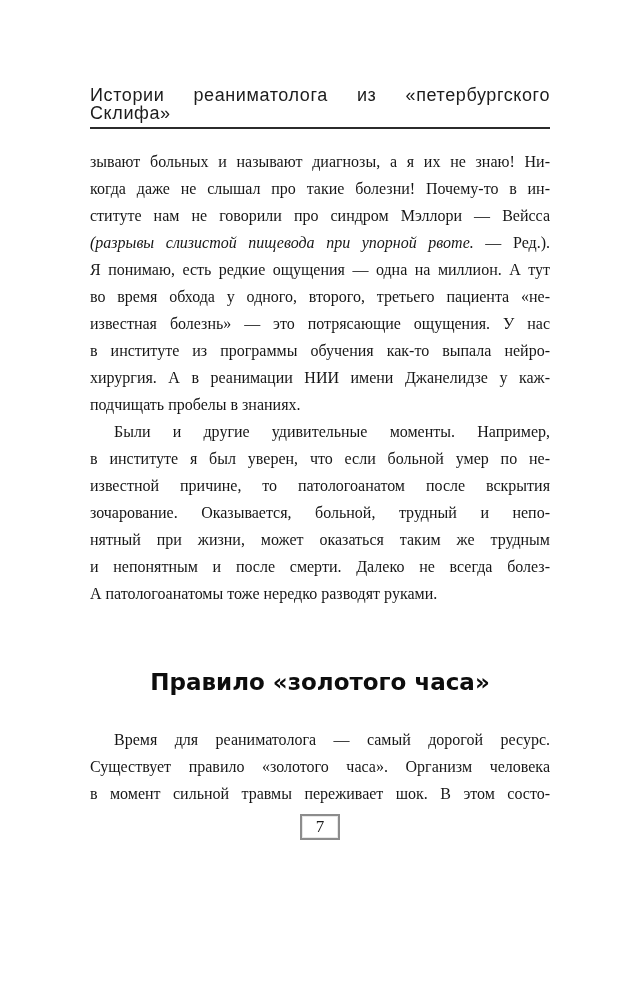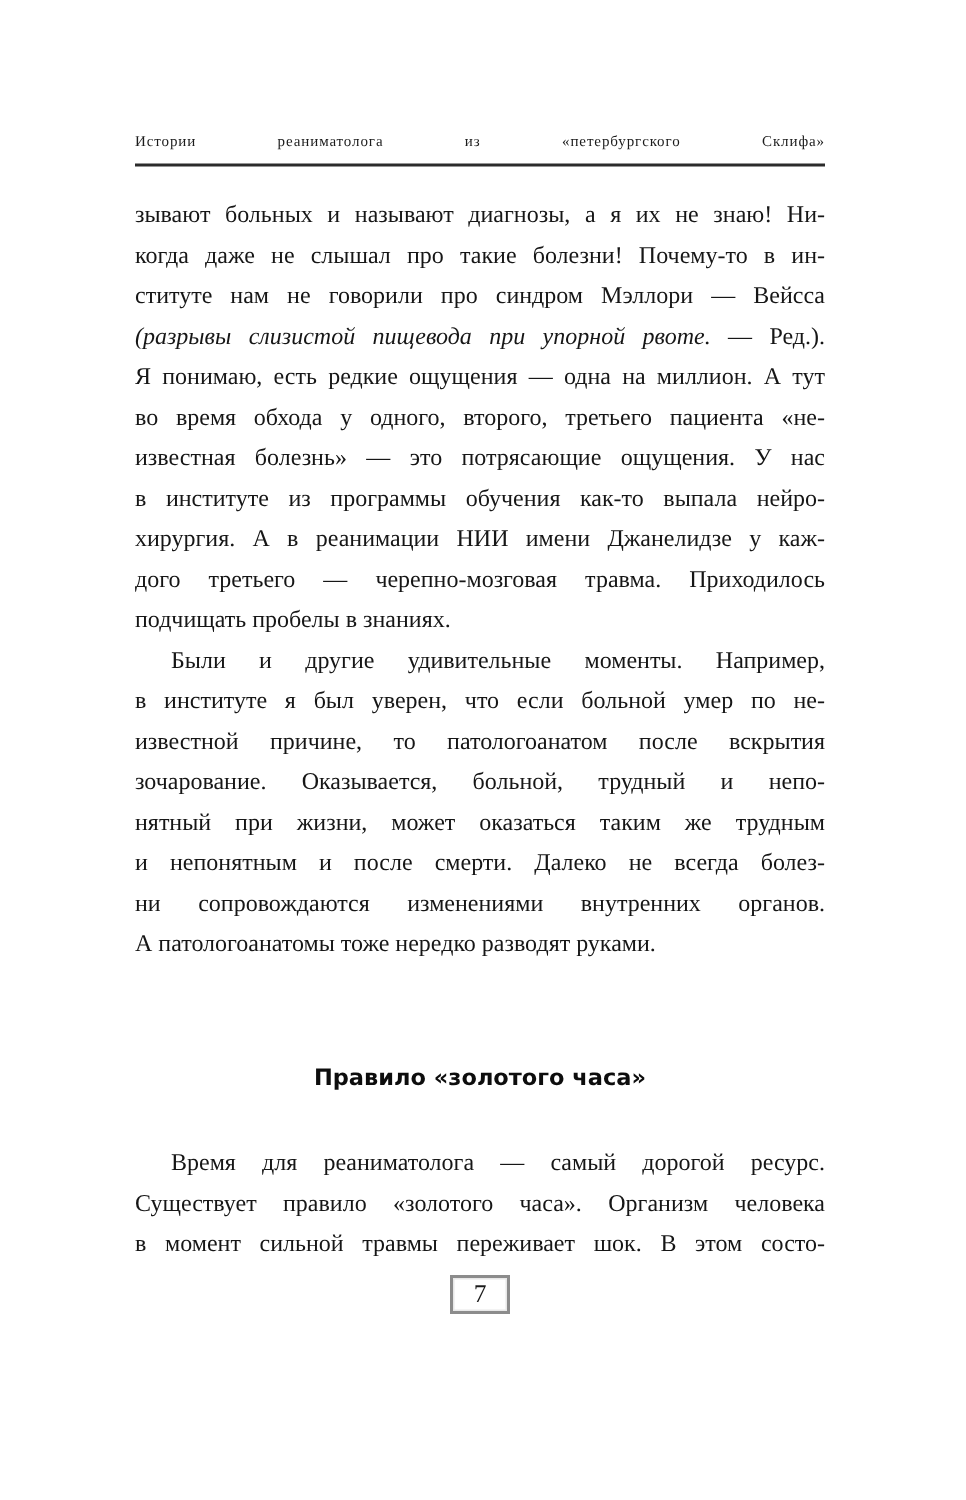--- a/index.html
+++ b/index.html
@@ -13,22 +13,22 @@
     height: 1000px;
     background: #ffffff;
     box-sizing: border-box;
     padding: 86px 94px 0 90px;
     color: #161616;
     font-family: "Liberation Serif", "DejaVu Serif", serif;
     overflow: hidden;
   }
   
   .running-header {
-    font-family: Liberation Serif, serif;
-    font-size: 10px;
+    font-family: Liberation Sans, sans-serif;
+    font-size: 18px;
     line-height: 18px;
     letter-spacing: 0.6px;
     color: #1c1c1c;
     text-align: justify;
     text-align-last: justify;
     border-bottom: 2px solid #2b2b2b;
     padding-bottom: 5px;
   }
   
   .body-text {
@@ -47,21 +47,21 @@
   .text-line.indent {
     padding-left: 24px;
   }
   .text-line .it {
     font-style: italic;
   }
   
   .section-heading {
     font-family: "DejaVu Sans", "Liberation Sans", sans-serif;
     font-weight: bold;
-    font-size: 15px;
+    font-size: 23px;
     line-height: 30px;
     text-align: center;
     color: #0d0d0d;
     margin-top: 60px;
     margin-bottom: 29px;
   }
   
   .page-number-box {
     width: 36px;
     height: 22px;
@@ -90,31 +90,29 @@
       <div>
         <div class="text-line jl"><span>зывают больных и называют диагнозы, а я их не знаю! Ни-</span></div>
         <div class="text-line jl"><span>когда даже не слышал про такие болезни! Почему-то в ин-</span></div>
         <div class="text-line jl"><span>ституте нам не говорили про синдром Мэллори — Вейсса</span></div>
         <div class="text-line jl"><span class="it">(разрывы слизистой пищевода при упорной рвоте.</span><span> — Ред.).</span></div>
         <div class="text-line jl"><span>Я понимаю, есть редкие ощущения — одна на миллион. А тут</span></div>
         <div class="text-line jl"><span>во время обхода у одного, второго, третьего пациента «не-</span></div>
         <div class="text-line jl"><span>известная болезнь» — это потрясающие ощущения. У нас</span></div>
         <div class="text-line jl"><span>в институте из программы обучения как-то выпала нейро-</span></div>
         <div class="text-line jl"><span>хирургия. А в реанимации НИИ имени Джанелидзе у каж-</span></div>
-        <div class="text-line jl"><span>дого третьего — черепно-мозговая травма. Приходилось</span></div>
         <div class="text-line"><span>подчищать пробелы в знаниях.</span></div>
       </div>
       <div>
         <div class="text-line jl indent"><span>Были и другие удивительные моменты. Например,</span></div>
         <div class="text-line jl"><span>в институте я был уверен, что если больной умер по не-</span></div>
         <div class="text-line jl"><span>известной причине, то патологоанатом после вскрытия</span></div>
         <div class="text-line jl"><span>зочарование. Оказывается, больной, трудный и непо-</span></div>
         <div class="text-line jl"><span>нятный при жизни, может оказаться таким же трудным</span></div>
         <div class="text-line jl"><span>и непонятным и после смерти. Далеко не всегда болез-</span></div>
-        <div class="text-line jl"><span>ни сопровождаются изменениями внутренних органов.</span></div>
         <div class="text-line"><span>А патологоанатомы тоже нередко разводят руками.</span></div>
       </div>
       <div class="section-heading">Правило «золотого часа»</div>
       <div>
         <div class="text-line jl indent"><span>Время для реаниматолога  — самый дорогой ресурс.</span></div>
         <div class="text-line jl"><span>Существует правило «золотого часа». Организм человека</span></div>
         <div class="text-line jl"><span>в момент сильной травмы переживает шок. В этом состо-</span></div>
       </div>
     </div>
 

